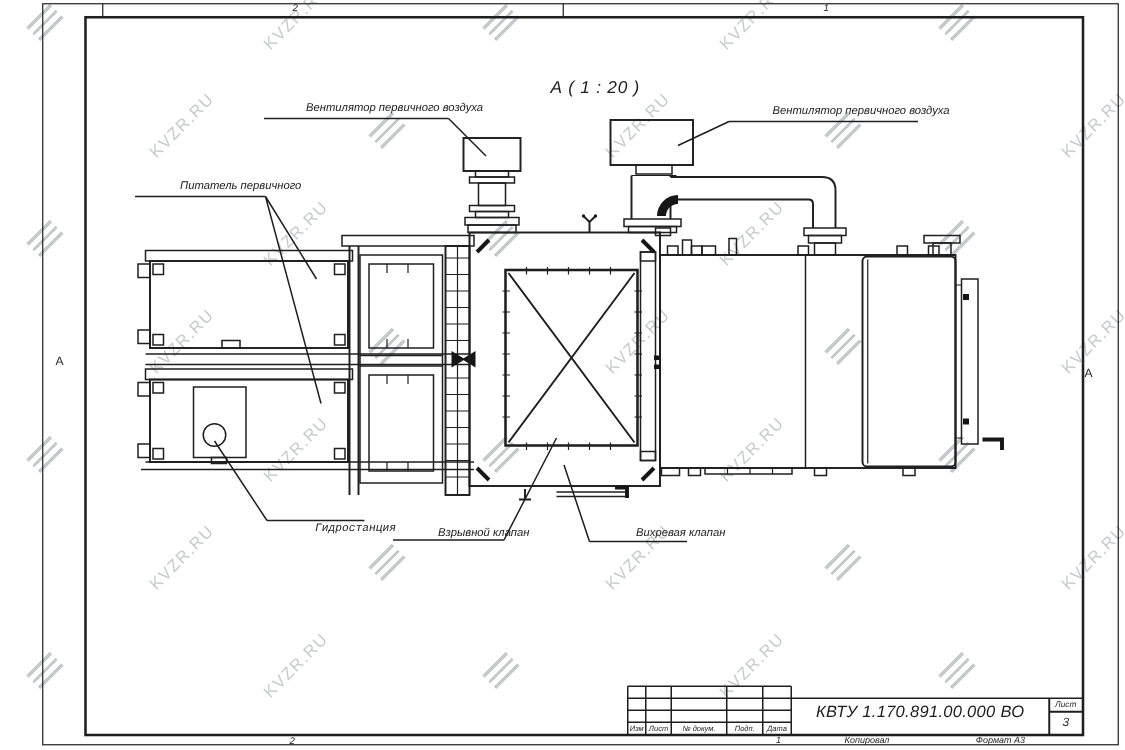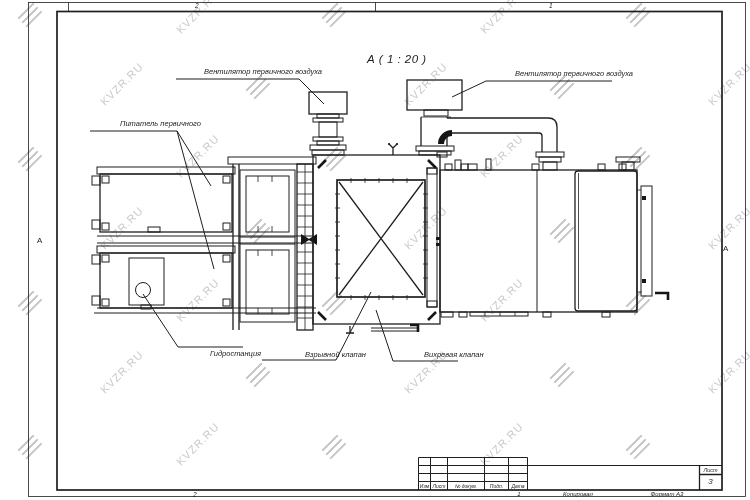--- a/index.html
+++ b/index.html
@@ -220,36 +220,37 @@
     </g>
   </svg>
 
   <div class="labels">
 
     <div class="view-title" style="left:367px;top:53px;">А ( 1 : 20 )</div>
 
     <div class="lbl" style="left:176px;top:67px;">Вентилятор первичного воздуха</div>
     <div class="lbl" style="left:487px;top:69px;">Вентилятор первичного воздуха</div>
     <div class="lbl" style="left:92px;top:119px;">Питатель первичного</div>
-    <div class="lbl" style="left:182px;top:349px;">Гидростанция</div>
-    <div class="lbl" style="left:277px;top:349.5px;">Взрывной клапан</div>
+    <div class="lbl" style="left:182px;top:349px;font-family:Liberation Mono, monospace;">Гидростанция</div>
+    <div class="lbl" style="left:264px;top:349.5px;">Взрывной клапан</div>
     <div class="lbl" style="left:396px;top:350px;">Вихревая клапан</div>
 
     <div class="zone" style="left:195px;top:2px;">2</div>
     <div class="zone" style="left:549px;top:2px;">1</div>
     <div class="zone" style="left:193px;top:490.5px;">2</div>
     <div class="fold" style="left:37px;top:236px;">А</div>
     <div class="fold" style="left:723px;top:244px;">А</div>
 
     <div class="tb" style="left:418.5px;top:483px;width:12px;font-size:5px;">Изм</div>
     <div class="tb" style="left:430.5px;top:483px;width:17px;font-size:5px;">Лист</div>
     <div class="tb" style="left:447.5px;top:483px;width:37px;font-size:5px;">№ докум.</div>
     <div class="tb" style="left:484.5px;top:483px;width:24px;font-size:5px;">Подп.</div>
     <div class="tb" style="left:508.5px;top:483px;width:19px;font-size:5px;">Дата</div>
 
+    <div class="tb" style="left:527.5px;top:469px;width:172px;font-size:11px;letter-spacing:.2px;">КВТУ 1.170.891.00.000 ВО</div>
 
     <div class="tb" style="left:699.5px;top:466.5px;width:22px;font-size:5.5px;">Лист</div>
     <div class="tb" style="left:699.5px;top:477px;width:22px;font-size:8px;">3</div>
 
     <div class="tb" style="left:509px;top:490.5px;width:20px;font-size:6px;">1</div>
     <div class="tb" style="left:548px;top:490.5px;width:60px;font-size:6px;">Копировал</div>
     <div class="tb" style="left:637px;top:490.5px;width:60px;font-size:6px;">Формат А3</div>
   </div>
 </div>
 

